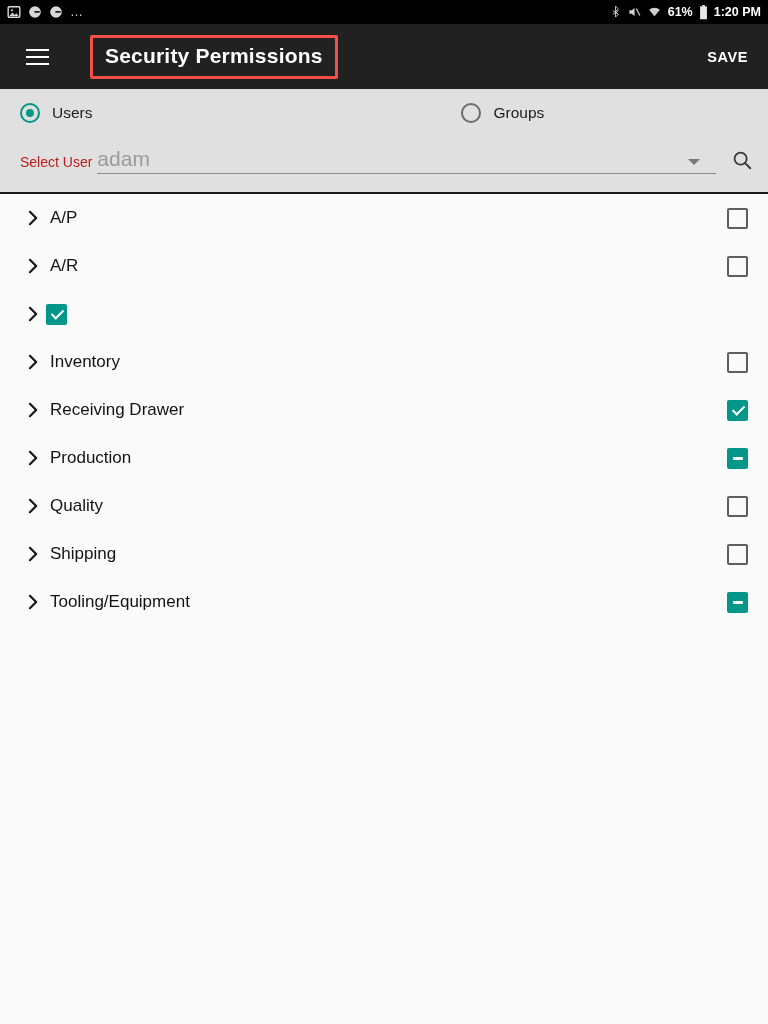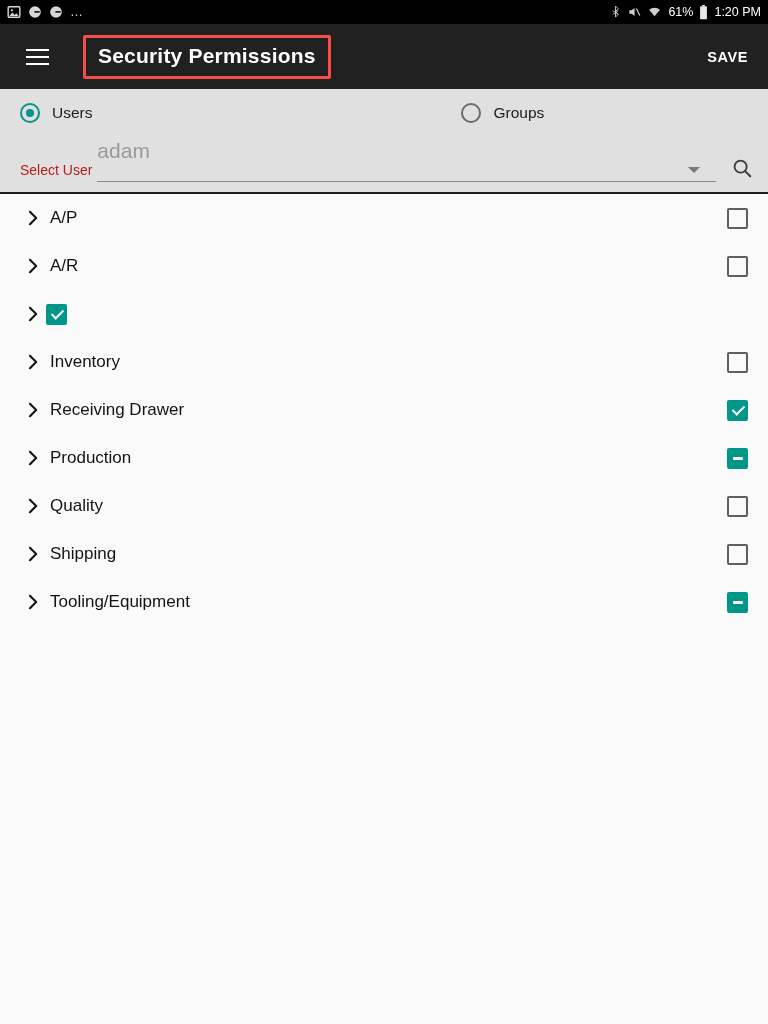--- a/index.html
+++ b/index.html
@@ -12,39 +12,39 @@
   #app { position: relative; width: 768px; height: 1024px; background: #fafafa; }
 
   
   .statusbar {
     height: 24px; background: #000; color: #d8d8d8;
     display: flex; align-items: center; justify-content: space-between;
     padding: 0 7px; font-size: 12.5px;
   }
   .sb-left, .sb-right { display: flex; align-items: center; }
   .sb-left { gap: 7px; }
-  .sb-right { gap: 6px; }
+  .sb-right { gap: 6px; font-weight: bold; }
   .sb-ellipsis { color:#cfcfcf; font-size:13px; letter-spacing:1px; line-height:10px; }
   .sb-time { color:#fff; font-size:12.5px; }
   .sb-pct { color:#fff; font-size:12.5px; }
   .ico { display:inline-block; line-height:0; }
 
   
   .appbar {
     height: 65px; background: #212121; position: relative;
     display: flex; align-items: center;
   }
   .hamburger {
     width: 40px; height: 40px; margin-left: 17px;
     display: flex; flex-direction: column; justify-content: center;
     align-items: center; gap: 5px; cursor: pointer;
   }
   .hamburger span { display:block; width: 23px; height: 2px; background: #fff; }
   .title-wrap {
-    margin-left: 26px;
+    margin-left: 33px;
     border: 3px solid #f4504a;
     border-radius: 2px;
     padding: 6px 12px 8px 12px;
   }
   .title {
     color: #fff; font-size: 21px; font-weight: bold; letter-spacing: .2px;
     white-space: nowrap;
   }
   .save-btn {
     position: absolute; right: 12px; top: 50%; transform: translateY(-50%);
@@ -77,21 +77,21 @@
 
   .field-row {
     display: flex; align-items: flex-end; padding: 17px 0 0 20px;
   }
   .field-label {
     font-size: 14px; color: #b91c1c; padding-bottom: 4px; white-space: nowrap;
   }
   .field-input-wrap {
     flex: 1; margin-left: 5px; margin-right: 0; position: relative;
     border-bottom: 1px solid #8a8a8a; display: flex; align-items: flex-end;
-    padding-bottom: 19px; max-width: 632px;
+    padding-bottom: 3px; max-width: 632px;
   }
   .field-value {
     font-size: 21px; color: #9a9a9a; line-height: 1.05;
   }
   .caret {
     position: absolute; right: 16px; bottom: 8px;
     width: 0; height: 0; border-left: 6px solid transparent;
     border-right: 6px solid transparent; border-top: 6px solid #7a7a7a;
   }
   .search-icon-btn {

